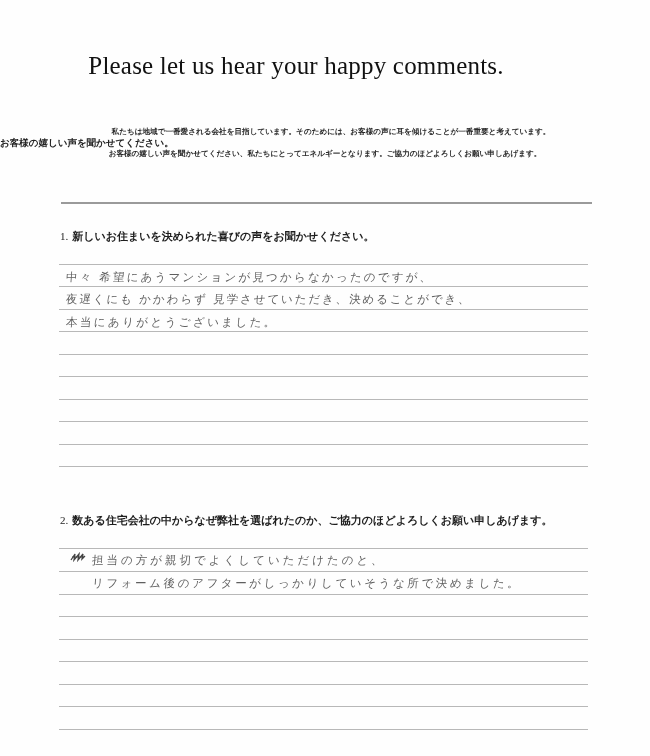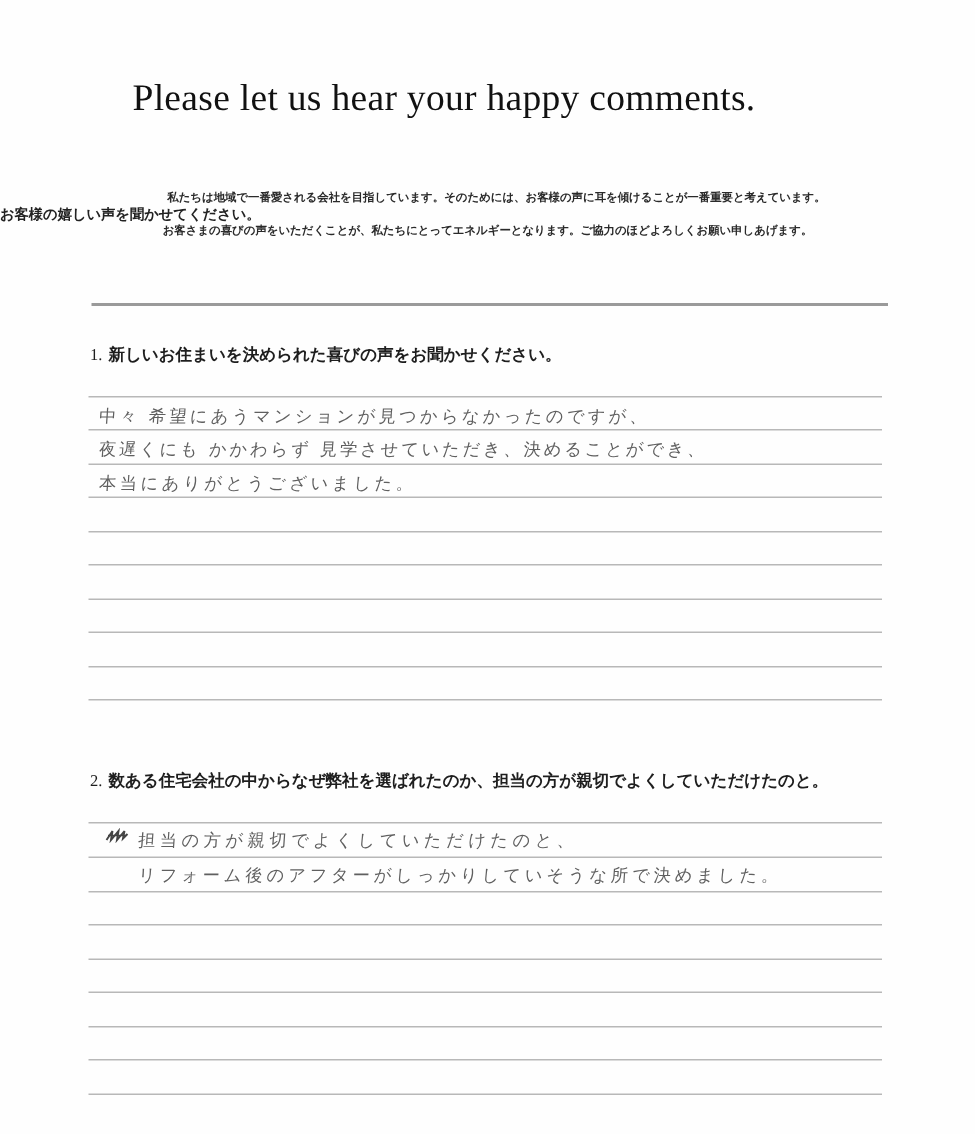--- a/index.html
+++ b/index.html
@@ -105,21 +105,21 @@
   </style>
 </head>
 <body>
 
 <div class="page">
 
   <h1 class="title">Please let us hear your happy comments.</h1>
   <div class="subtitle">お客様の嬉しい声を聞かせてください。</div>
 
   <div class="intro l1">私たちは地域で一番愛される会社を目指しています。そのためには、お客様の声に耳を傾けることが一番重要と考えています。</div>
-  <div class="intro l2">お客さまの喜びの声をいただくことが、私たちにとってエネルギーとなります。ご協力のほどよろしくお願い申しあげます。</div>
+  <div class="intro l2">お客様の嬉しい声を聞かせてください、私たちにとってエネルギーとなります。ご協力のほどよろしくお願い申しあげます。</div>
 
   <div class="divider"></div>
 
   <div class="question q1">
     <span class="num">1.</span><span>新しいお住まいを決められた喜びの声をお聞かせください。</span>
   </div>
 
   <div>
     <div class="rule" style="top:264px"></div>
     <div class="rule" style="top:286px"></div>
@@ -131,21 +131,21 @@
     <div class="rule" style="top:421px"></div>
     <div class="rule" style="top:444px"></div>
     <div class="rule" style="top:466px"></div>
 
     <div class="hw" style="left:66px; top:270px; letter-spacing:2.2px;">中々 希望にあうマンションが見つからなかったのですが、</div>
     <div class="hw" style="left:66px; top:292px; letter-spacing:1.9px;">夜遅くにも かかわらず 見学させていただき、決めることができ、</div>
     <div class="hw" style="left:66px; top:315px; letter-spacing:2.4px;">本当にありがとうございました。</div>
   </div>
 
   <div class="question q2">
-    <span class="num">2.</span><span>数ある住宅会社の中からなぜ弊社を選ばれたのか、担当の方が親切でよくしていただけたのと。</span>
+    <span class="num">2.</span><span>数ある住宅会社の中からなぜ弊社を選ばれたのか、ご協力のほどよろしくお願い申しあげます。</span>
   </div>
 
   <div>
     <div class="rule" style="top:548px"></div>
     <div class="rule" style="top:571px"></div>
     <div class="rule" style="top:594px"></div>
     <div class="rule" style="top:616px"></div>
     <div class="rule" style="top:639px"></div>
     <div class="rule" style="top:661px"></div>
     <div class="rule" style="top:684px"></div>

